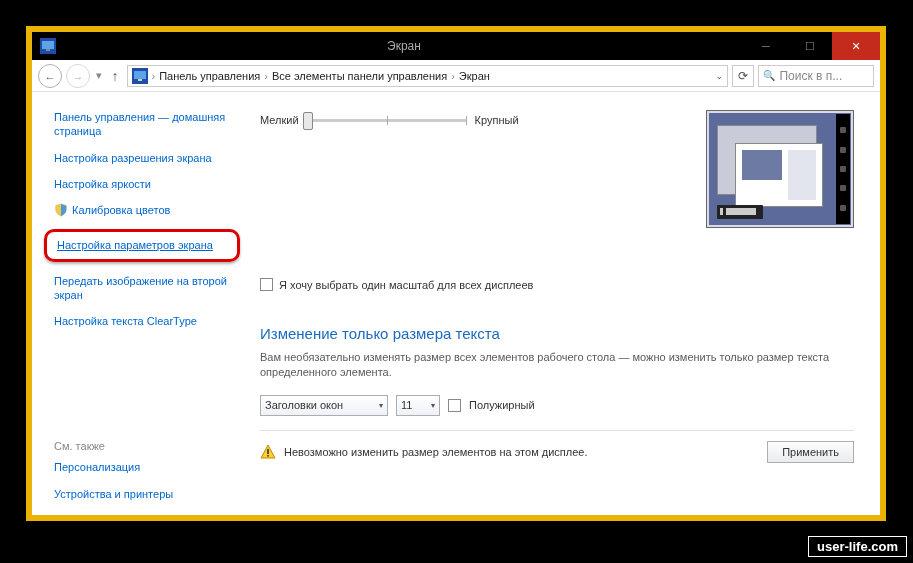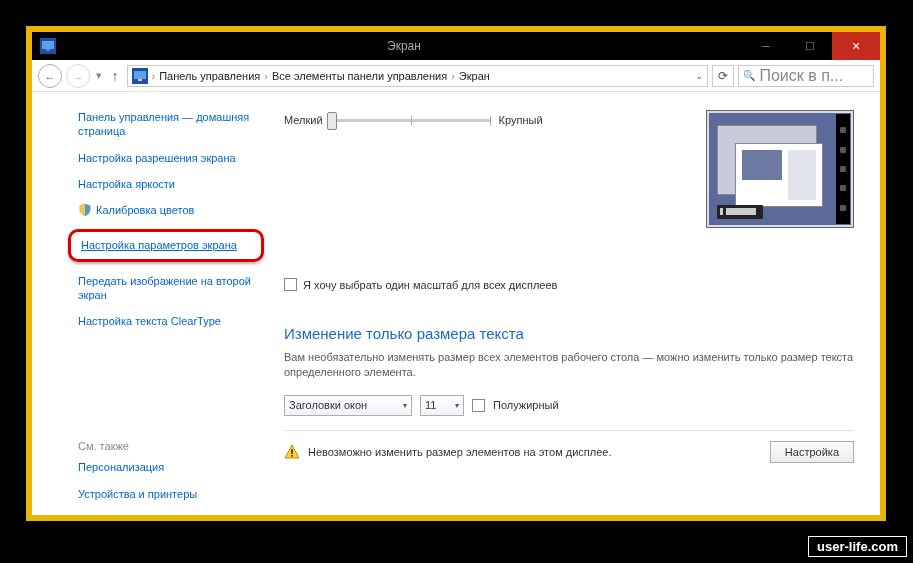--- a/index.html
+++ b/index.html
@@ -15,23 +15,23 @@
 .navbar { height: 32px; background: #fff; border-bottom: 1px solid #e0e0e0; display: flex; align-items: center; padding: 0 6px; gap: 4px; }
 .nav-btn { width: 24px; height: 24px; border: 1px solid #b0b0b0; border-radius: 50%; display: flex; align-items: center; justify-content: center; color: #555; font-size: 11px; }
 .nav-btn.disabled { opacity: 0.5; }
 .nav-sep { color: #888; font-size: 11px; margin: 0 2px; }
 .nav-up { font-size: 14px; color: #555; padding: 0 4px; }
 .breadcrumb { flex: 1; display: flex; align-items: center; border: 1px solid #ccc; height: 22px; padding: 0 4px; font-size: 11px; color: #222; gap: 4px; }
 .breadcrumb .bc-icon { width: 16px; height: 16px; background: #1e4ea8; display: inline-flex; align-items: center; justify-content: center; }
 .breadcrumb .sep { color: #888; }
 .bc-drop { color: #555; margin-left: auto; font-size: 9px; }
 .refresh-btn { width: 22px; height: 22px; border: 1px solid #ccc; display: flex; align-items: center; justify-content: center; font-size: 12px; color: #555; }
-.search-box { width: 136px; height: 22px; border: 1px solid #ccc; font-size: 16px; color: #888; padding: 0 4px; display: flex; align-items: center; }
+.search-box { width: 116px; height: 22px; border: 1px solid #ccc; font-size: 12px; color: #888; padding: 0 4px; display: flex; align-items: center; }
 .search-box::before { content: "🔍"; font-size: 10px; margin-right: 4px; }
-.body-area { flex: 1; display: flex; background: #fff; overflow: hidden; padding-left: 24px; }
+.body-area { flex: 1; display: flex; background: #fff; overflow: hidden; }
 .sidebar { width: 218px; padding: 18px 10px 10px 22px; display: flex; flex-direction: column; font-size: 11px; }
 .side-link { color: #0066cc; margin-bottom: 12px; cursor: pointer; line-height: 1.3; display: flex; align-items: flex-start; gap: 4px; }
 .side-link.highlighted { border: 3px solid #d00; border-radius: 10px; padding: 6px 10px; margin-left: -10px; box-shadow: 0 2px 3px rgba(0,0,0,0.3); }
 .side-link.highlighted span { text-decoration: underline; }
 .shield-icon { width: 14px; height: 14px; flex-shrink: 0; }
 .side-spacer { flex: 1; }
 .side-footer-label { color: #888; font-size: 11px; margin-bottom: 8px; }
 .content { flex: 1; padding: 18px 26px 10px 10px; font-size: 11px; color: #333; overflow: hidden; }
 .scale-row { display: flex; align-items: flex-start; gap: 0; margin-bottom: 24px; }
 .scale-labels { display: flex; align-items: center; gap: 8px; }
@@ -199,20 +199,20 @@
       <div class="divider"></div>
 
       <div class="warning-row">
         <svg class="warn-icon" viewBox="0 0 16 16">
           <path d="M8 1 L15 14 H1 Z" fill="#ffcf33" stroke="#c08a00"></path>
           <rect x="7.2" y="5" width="1.6" height="5" fill="#333"></rect>
           <rect x="7.2" y="11" width="1.6" height="1.6" fill="#333"></rect>
         </svg>
         <span>Невозможно изменить размер элементов на этом дисплее.</span>
         <div class="apply-btn">
-            <span>Настройка</span>
+            <span>Применить</span>
           </div>
       </div>
     </div>
   </div>
 </div>
 
 <div class="watermark">user-life.com</div>
 
 </body></html>

